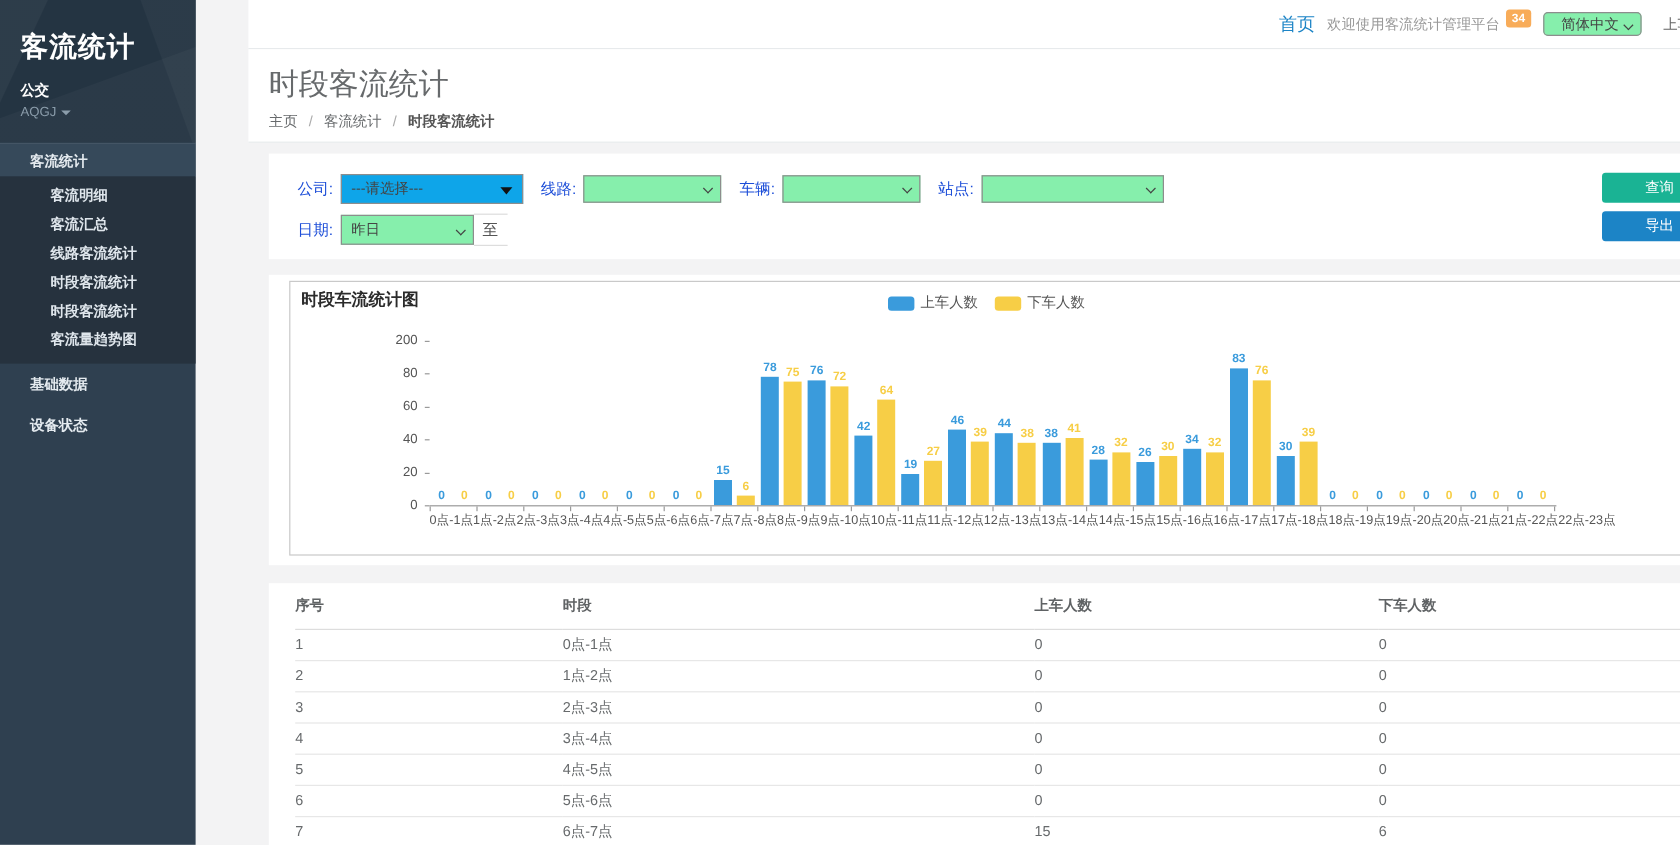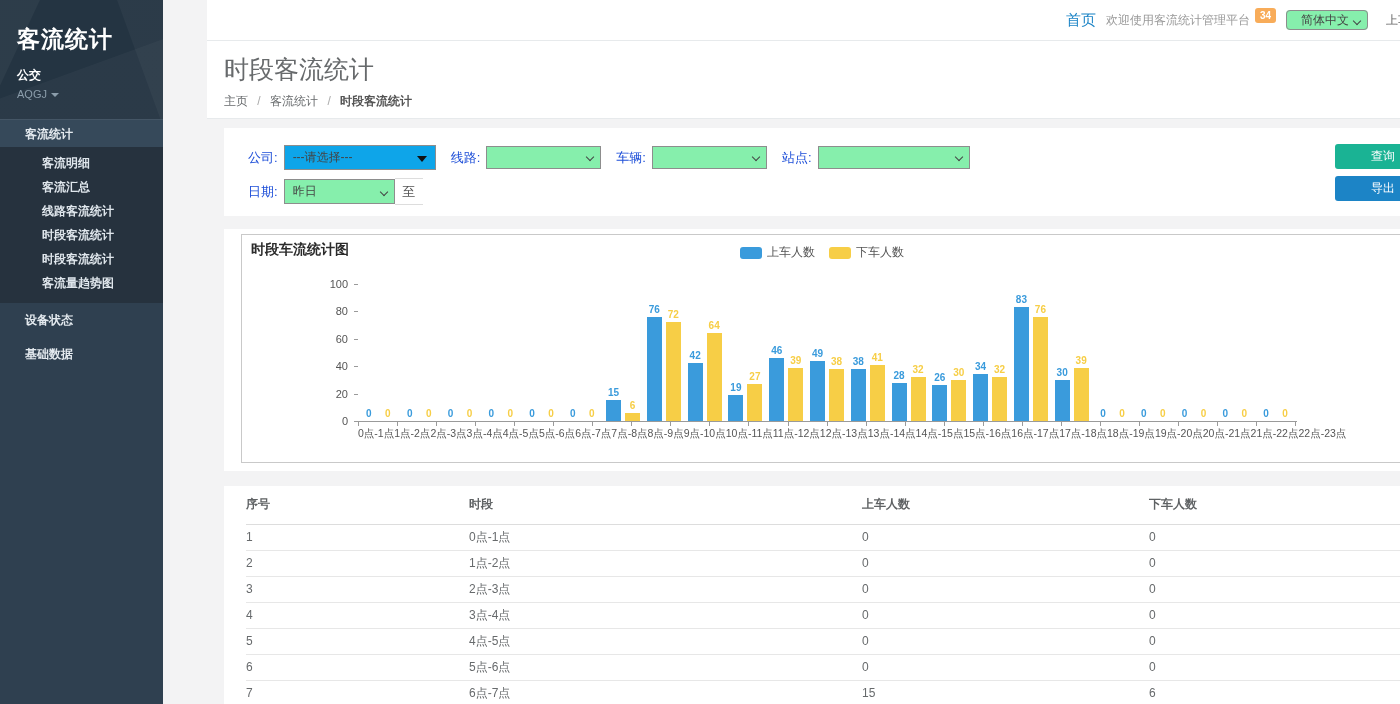--- a/index.html
+++ b/index.html
@@ -124,22 +124,22 @@
   </div>
   <div class="nav-parent">客流统计</div>
   <div class="nav-sub">
     <div class="nav-sub-item">客流明细</div>
     <div class="nav-sub-item">客流汇总</div>
     <div class="nav-sub-item">线路客流统计</div>
     <div class="nav-sub-item">时段客流统计</div>
     <div class="nav-sub-item">时段客流统计</div>
     <div class="nav-sub-item">客流量趋势图</div>
   </div>
+  <div class="nav-section">基础数据</div>
   <div class="nav-section">设备状态</div>
-  <div class="nav-section">基础数据</div>
 </div>
 
 <div class="main">
 
   <div class="topbar">
     <span class="topbar-home">首页</span>
     <span class="topbar-welcome">欢迎使用客流统计管理平台</span>
     <span class="topbar-badge">34</span>
     <span class="lang-wrap">
       <span class="sel lang-select" style="border-radius:4px; width:100px; height:22px;">
@@ -210,21 +210,21 @@
           <div class="y-label" style="top: 180px;">0</div>
           <div class="y-tick" style="top: 186px;"></div>
           <div class="y-label" style="top: 152.6px;">20</div>
           <div class="y-tick" style="top: 158.6px;"></div>
           <div class="y-label" style="top: 125.2px;">40</div>
           <div class="y-tick" style="top: 131.2px;"></div>
           <div class="y-label" style="top: 97.8px;">60</div>
           <div class="y-tick" style="top: 103.8px;"></div>
           <div class="y-label" style="top: 70.4px;">80</div>
           <div class="y-tick" style="top: 76.4px;"></div>
-          <div class="y-label" style="top: 43px;">100</div>
+          <div class="y-label" style="top: 43px;">200</div>
           <div class="y-tick" style="top: 49px;"></div>
         </div>
       <div class="plot">
         <div class="groups" id="bar-groups">
             <div class="group">
               <div class="bar-col">
                 <div class="bar-val" style="color: rgb(58, 155, 220);">0</div>
                 <div class="bar" style="height: 0px; background: rgb(58, 155, 220);"></div>
               </div>
               <div class="bar-col">
@@ -287,20 +287,30 @@
                 <div class="bar-val" style="color: rgb(58, 155, 220);">15</div>
                 <div class="bar" style="height: 20.55px; background: rgb(58, 155, 220);"></div>
               </div>
               <div class="bar-col">
                 <div class="bar-val" style="color: rgb(247, 206, 70);">6</div>
                 <div class="bar" style="height: 8.22px; background: rgb(247, 206, 70);"></div>
               </div>
             </div>
             <div class="group">
               <div class="bar-col">
+                <div class="bar-val" style="color: rgb(58, 155, 220);">78</div>
+                <div class="bar" style="height: 106.86px; background: rgb(58, 155, 220);"></div>
+              </div>
+              <div class="bar-col">
+                <div class="bar-val" style="color: rgb(247, 206, 70);">75</div>
+                <div class="bar" style="height: 102.75px; background: rgb(247, 206, 70);"></div>
+              </div>
+            </div>
+            <div class="group">
+              <div class="bar-col">
                 <div class="bar-val" style="color: rgb(58, 155, 220);">76</div>
                 <div class="bar" style="height: 104.12px; background: rgb(58, 155, 220);"></div>
               </div>
               <div class="bar-col">
                 <div class="bar-val" style="color: rgb(247, 206, 70);">72</div>
                 <div class="bar" style="height: 98.64px; background: rgb(247, 206, 70);"></div>
               </div>
             </div>
             <div class="group">
               <div class="bar-col">
@@ -327,21 +337,21 @@
                 <div class="bar-val" style="color: rgb(58, 155, 220);">46</div>
                 <div class="bar" style="height: 63.02px; background: rgb(58, 155, 220);"></div>
               </div>
               <div class="bar-col">
                 <div class="bar-val" style="color: rgb(247, 206, 70);">39</div>
                 <div class="bar" style="height: 53.43px; background: rgb(247, 206, 70);"></div>
               </div>
             </div>
             <div class="group">
               <div class="bar-col">
-                <div class="bar-val" style="color: rgb(58, 155, 220);">49</div>
+                <div class="bar-val" style="color: rgb(58, 155, 220);">44</div>
                 <div class="bar" style="height: 60.28px; background: rgb(58, 155, 220);"></div>
               </div>
               <div class="bar-col">
                 <div class="bar-val" style="color: rgb(247, 206, 70);">38</div>
                 <div class="bar" style="height: 52.06px; background: rgb(247, 206, 70);"></div>
               </div>
             </div>
             <div class="group">
               <div class="bar-col">
                 <div class="bar-val" style="color: rgb(58, 155, 220);">38</div>

